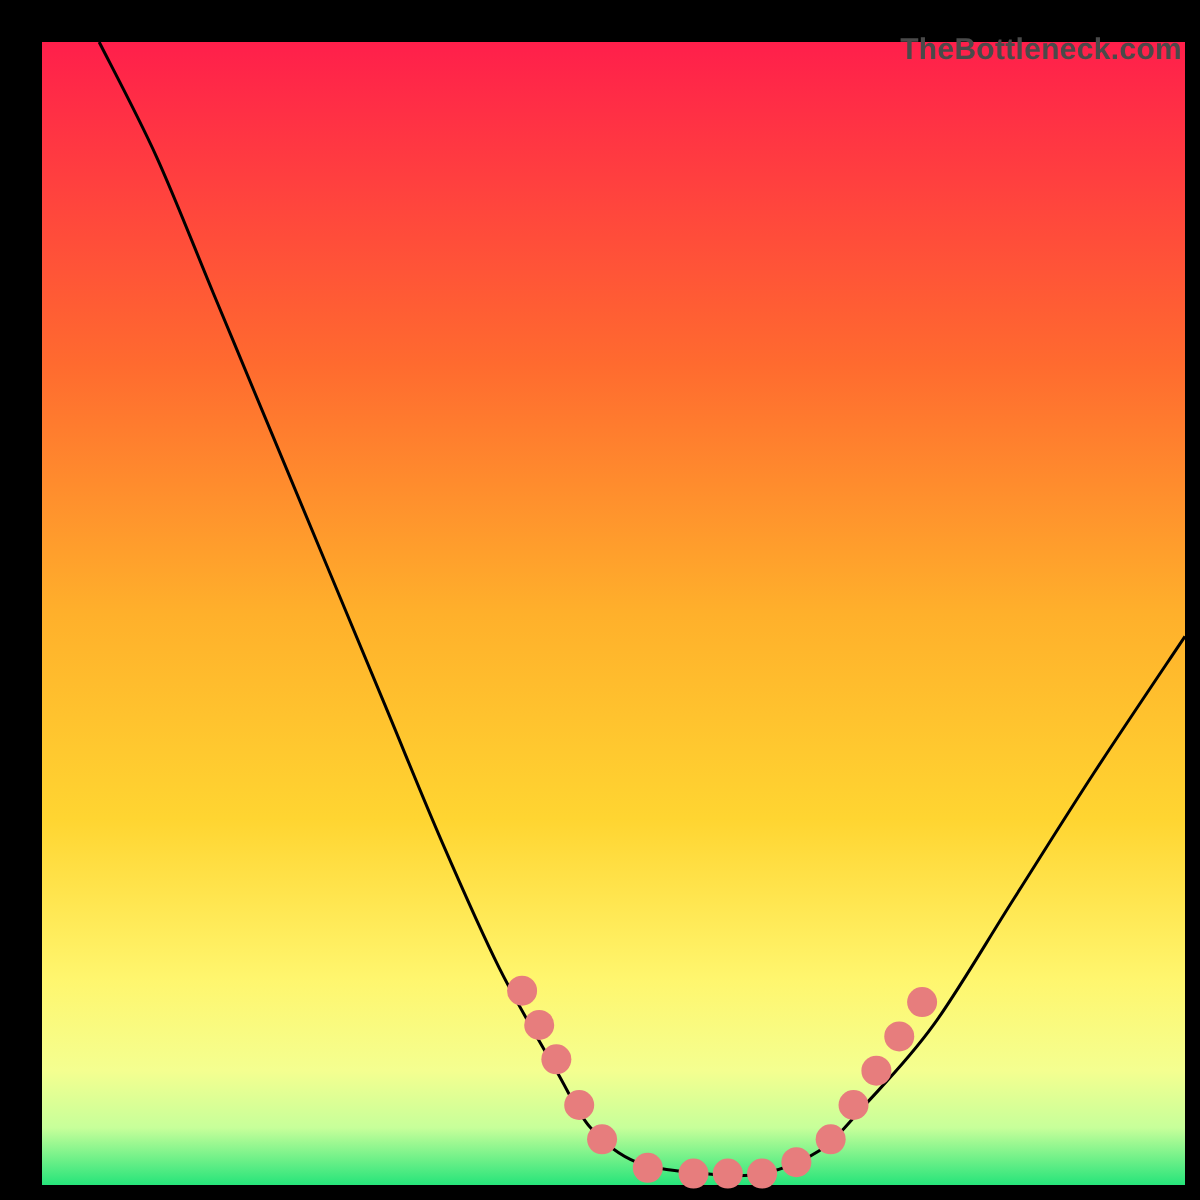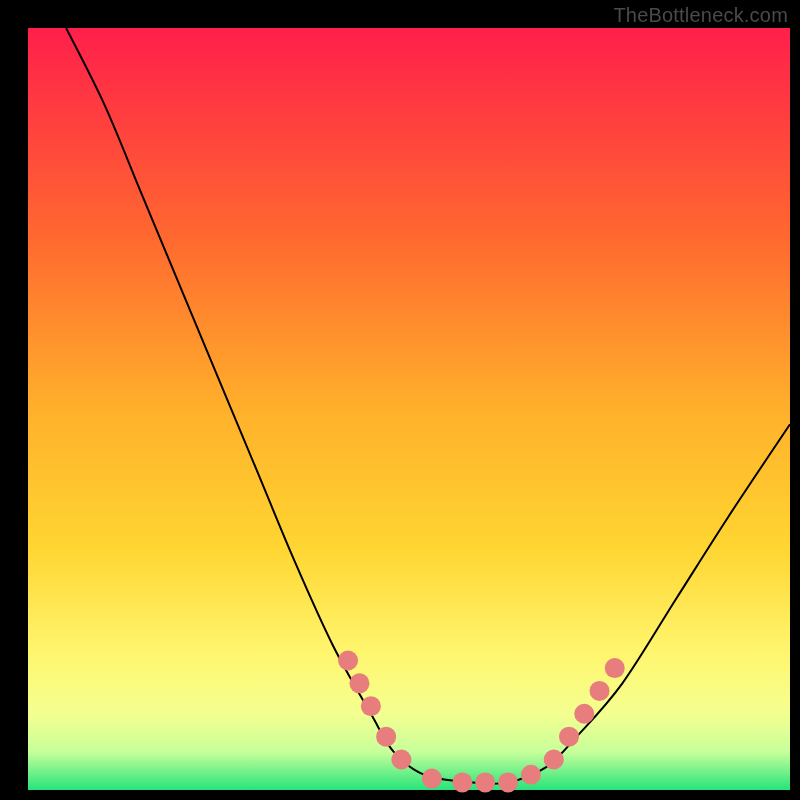--- a/index.html
+++ b/index.html
@@ -19,25 +19,25 @@
   svg.chart {
     position: absolute;
     top: 0;
     left: 0;
     width: 800px;
     height: 800px;
     display: block;
   }
   .watermark {
     position: absolute;
-    top: 4px;
+    top: 22px;
     right: 12px;
     color: #4a4a4a;
     font-size: 20px;
-    font-weight: 400;
+    font-weight: 700;
     letter-spacing: 0.2px;
     user-select: none;
   }
 </style>
 </head>
 <body>
 
 <div class="canvas-wrap">
   <svg class="chart" viewBox="0 0 800 800">
     <defs>

